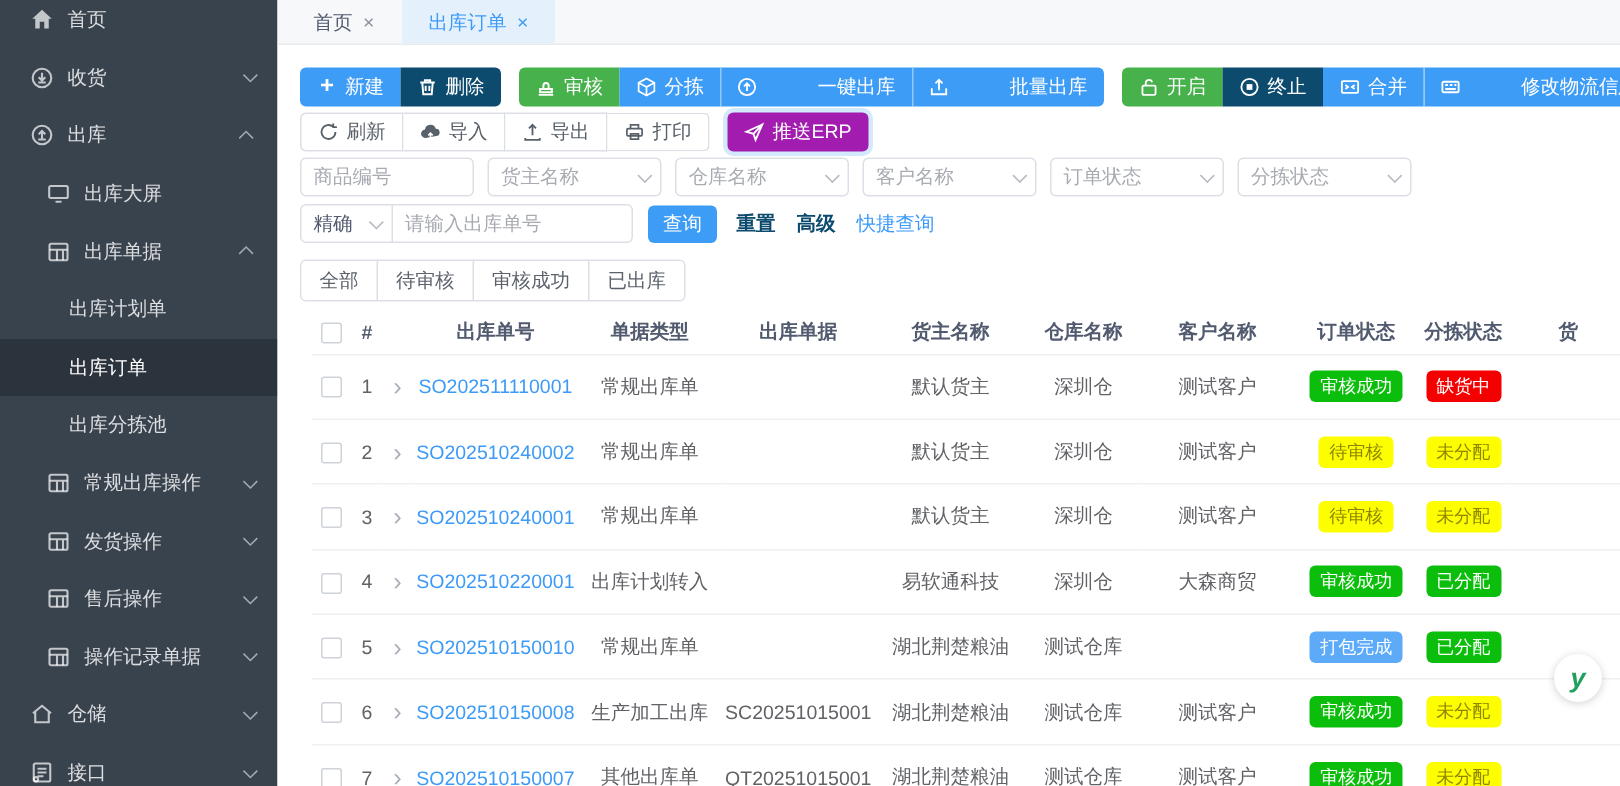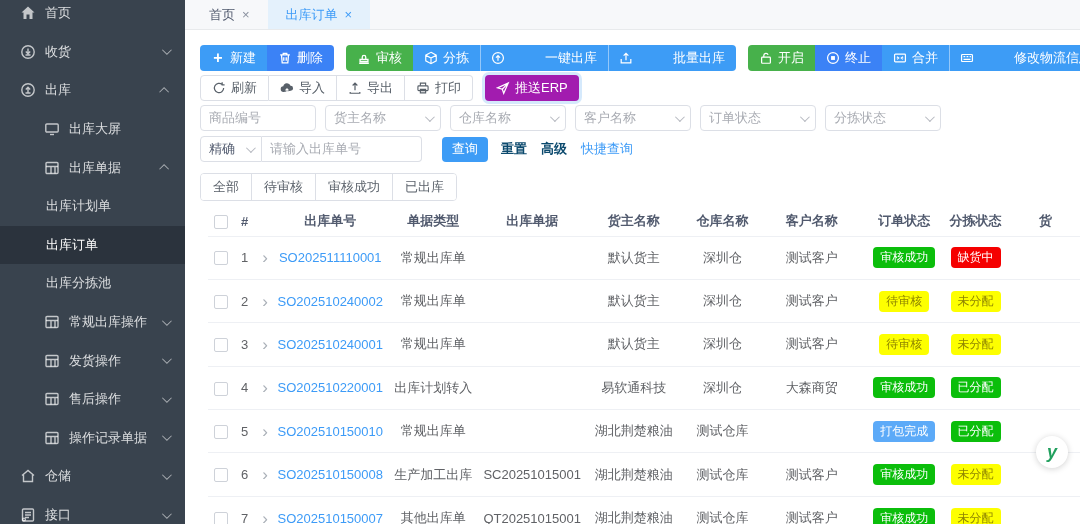--- a/index.html
+++ b/index.html
@@ -6,21 +6,21 @@
   html,body{width:1080px;height:524px;overflow:hidden;background:#fff;}
   body{font-family:"Liberation Sans","DejaVu Sans",sans-serif;font-size:13px;color:#606266;}
   .app{position:relative;width:1080px;height:524px;display:flex;}
 
   
   .sidebar{width:185px;height:524px;background:#39434e;flex:0 0 185px;overflow:hidden;}
   .side-list{margin-top:-6px;}
   .s-item{height:38.6px;display:flex;align-items:center;color:rgba(255,255,255,.82);cursor:pointer;position:relative;}
   .s-item .s-icon{width:16px;height:16px;margin-right:9px;display:inline-flex;align-items:center;justify-content:center;color:rgba(255,255,255,.7);}
   .s-item.lvl0{padding-left:20px;}
-  .s-item.lvl1{padding-left:44px;}
+  .s-item.lvl1{padding-left:31px;}
   .s-item.lvl2{padding-left:46px;}
   .s-item.active{background:#2b333d;color:#fff;}
   .chev{position:absolute;right:16px;width:7px;height:7px;border-right:1.4px solid rgba(255,255,255,.55);border-bottom:1.4px solid rgba(255,255,255,.55);}
   .chev.down{transform:rotate(45deg) translateY(-2px);}
   .chev.up{transform:rotate(225deg) translateY(-2px);}
 
   
   .main{flex:1;display:flex;flex-direction:column;min-width:0;}
   .tabbar{height:30px;background:#f7f8fa;border-bottom:1px solid #e8eaec;display:flex;align-items:stretch;}
   .tab{display:flex;align-items:center;gap:7px;padding:0 18px;color:#515a6e;cursor:pointer;}
@@ -32,37 +32,37 @@
 
   
   .trow{display:flex;align-items:center;margin-bottom:4px;}
   .grp{display:flex;margin-right:12px;}
   .btn{height:26px;display:inline-flex;align-items:center;gap:5px;padding:0 11px;border:none;font-size:13px;cursor:pointer;color:#fff;font-family:inherit;white-space:nowrap;}
   .grp .btn:first-child{border-radius:4px 0 0 4px;}
   .grp .btn:last-child{border-radius:0 4px 4px 0;}
   .grp .btn:only-child{border-radius:4px;}
   .b-blue{background:#3d9cf6;}
   .b-blue + .b-blue{box-shadow:inset 1px 0 0 rgba(255,255,255,.45);gap:40px;}
-  .b-red{background:#3b82f6;justify-content:center;}
+  .b-red{background:#0c4a6e;justify-content:center;}
   .b-green{background:#47b14b;}
   .b-plain{background:#fff;color:#586069;border:1px solid #dcdfe6;}
   .grp .b-plain + .b-plain{border-left:none;}
   .b-erp{background:#a21caf;border-radius:4px;box-shadow:0 0 0 3px #d5e9fc;}
   .ico{display:inline-flex;width:14px;height:14px;align-items:center;justify-content:center;}
   .ico svg{width:14px;height:14px;}
   .plus{font-size:16px;font-weight:bold;line-height:1;}
 
   
   .frow{display:flex;align-items:center;margin-bottom:5px;}
   .fbox{height:26px;border:1px solid #dcdfe6;border-radius:4px;background:#fff;display:flex;align-items:center;padding:0 8px;color:#a8abb2;margin-right:9px;position:relative;}
   .fbox.sel{justify-content:space-between;cursor:pointer;}
   .caret{width:7px;height:7px;border-right:1.3px solid #b6b9c0;border-bottom:1.3px solid #b6b9c0;transform:rotate(45deg) translateY(-2px);margin-left:6px;}
   .w100{width:116px;}
   .w62{width:62px;margin-right:0;border-radius:4px 0 0 4px;color:#515a6e;}
-  .w160{width:160px;border-radius:0 4px 4px 0;border-left:none;margin-right:20px;}
+  .w160{width:160px;border-radius:0 4px 4px 0;border-left:none;margin-right:10px;}
   .q-btn{height:25px;padding:0 10px;background:#3d9cf6;color:#fff;border:none;border-radius:4px;font-size:13px;cursor:pointer;margin-right:13px;font-family:inherit;}
   .f-link{color:#0c4a6e;font-weight:700;margin-right:14px;cursor:pointer;}
   .f-link.blue{color:#3d9bf7;font-weight:400;}
 
   
   .seg{display:inline-flex;border:1px solid #dcdfe6;border-radius:4px;overflow:hidden;margin:6px 0 6px 0;}
   .seg .sg{padding:4px 12px;color:#5b626b;cursor:pointer;background:#fff;}
   .seg .sg + .sg{border-left:1px solid #dcdfe6;}
 
   

